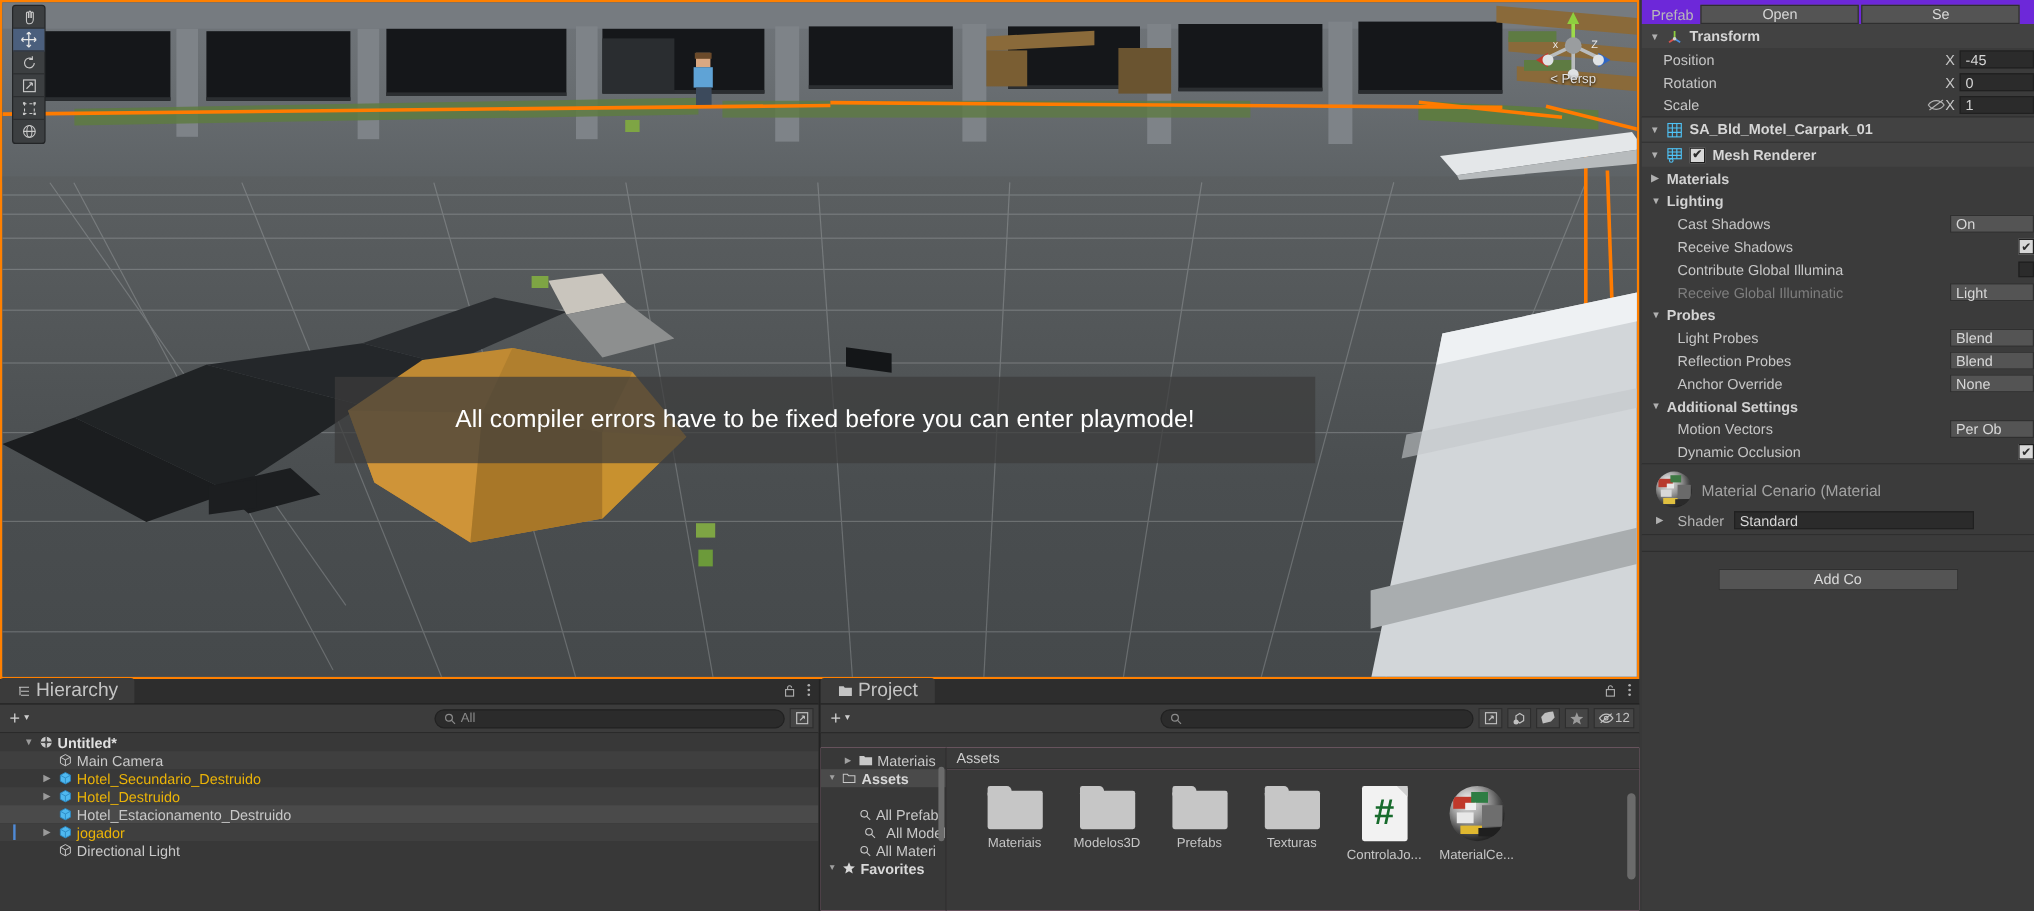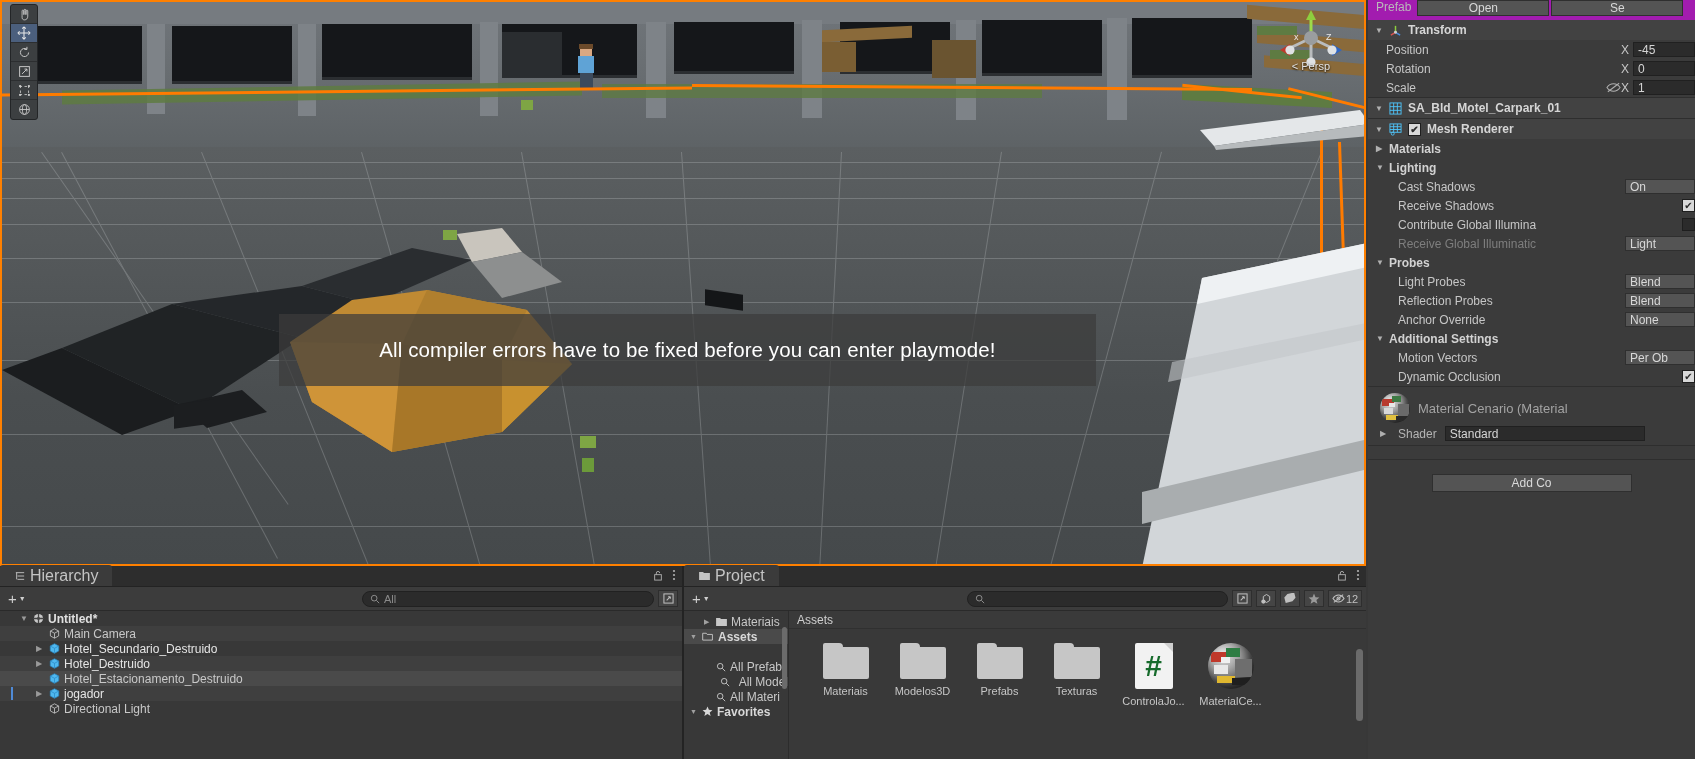--- a/index.html
+++ b/index.html
@@ -71,25 +71,25 @@
   .icobtn { width:20px; height:17px; display:flex; align-items:center; justify-content:center;
     color:#c0c0c0; border:1px solid #2e2e2e; background:#454545; }
 
   
   .hlist { flex:1; background:#383838; overflow:hidden; }
   .hrow { height:15px; display:flex; align-items:center; gap:4px; padding-left:20px;
     font-size:12px; color:#c8c8c8; position:relative; }
   .hrow.alt { background:#3f3f3f; }
   .hrow.sel { background:#4a4a4a; }
   .hrow .arrow { width:9px; color:#9a9a9a; font-size:8px; }
-  .prefab { color:#e5e5e5; }
+  .prefab { color:#eab308; }
   .markbar { position:absolute; left:11px; top:1px; width:2px; height:13px; background:#4f8ad6; }
 
   
-  .pbody { flex:1; display:flex; background:#f9a8d4; }
+  .pbody { flex:1; display:flex; background:#f9a8d4;margin-top:12px; }
   .ptree { width:105px; background:#383838; border-right:1px solid #2c2c2c;
     position:relative; padding-top:3px; }
   .prow { height:15px; display:flex; align-items:center; gap:4px; font-size:12px;
     color:#c8c8c8; padding-left:6px; white-space:nowrap; overflow:hidden; }
   .prow.head { font-weight:bold; color:#d8d8d8; }
   .prow.selrow { background:#4a4a4a; }
   .pscroll { position:absolute; right:1px; top:16px; width:5px; height:62px;
     background:#6b6b6b; border-radius:3px; }
   .pright { flex:1; display:flex; flex-direction:column; position:relative; }
   .crumb { height:18px; background:#3a3a3a; display:flex; align-items:center;
@@ -108,21 +108,21 @@
     display:flex; align-items:center; justify-content:center; color:#176b2c;
     font-size:30px; font-weight:bold; position:relative; }
   .csfile:after { content:""; position:absolute; right:0; top:0; border-width:0 9px 9px 0;
     border-style:solid; border-color:transparent #cfcfcf transparent transparent; }
   .gridscroll { position:absolute; right:3px; top:20px; width:7px; height:72px;
     background:#6b6b6b; border-radius:4px; }
 
   
   .inspector { position:absolute; left:1368px; top:0; width:327px; height:759px;
     background:#3b3b3b; overflow:hidden; }
-  .prefabrow { height:20px; background:#a21caf; display:flex; align-items:flex-start;
+  .prefabrow { height:20px; background:#6d28d9; display:flex; align-items:flex-end;
     gap:2px; padding-left:8px; font-size:12px; color:#b9b9b9; }
   .pfbtn { height:16px; background:#545454; border:1px solid #2f2f2f; display:flex;
     align-items:center; justify-content:center; color:#d8d8d8; font-size:12px; }
   .comp { background:#3b3b3b; border-bottom:1px solid #2e2e2e; }
   .comphdr { height:20px; display:flex; align-items:center; gap:6px; padding-left:7px;
     background:#424242; font-weight:bold; color:#d6d6d6; font-size:12px; }
   .foldarrow { font-size:8px; color:#b0b0b0; width:8px; }
   .frow { height:19px; display:flex; align-items:center; font-size:12px; color:#c6c6c6;
     padding-left:18px; }
   .frow .lbl { flex:1; }

